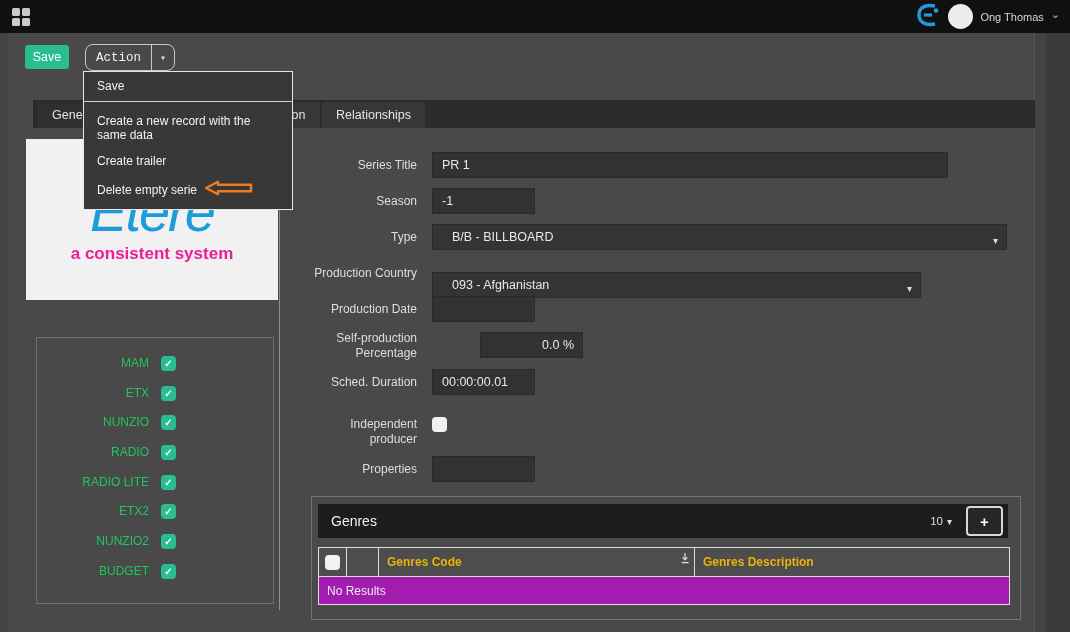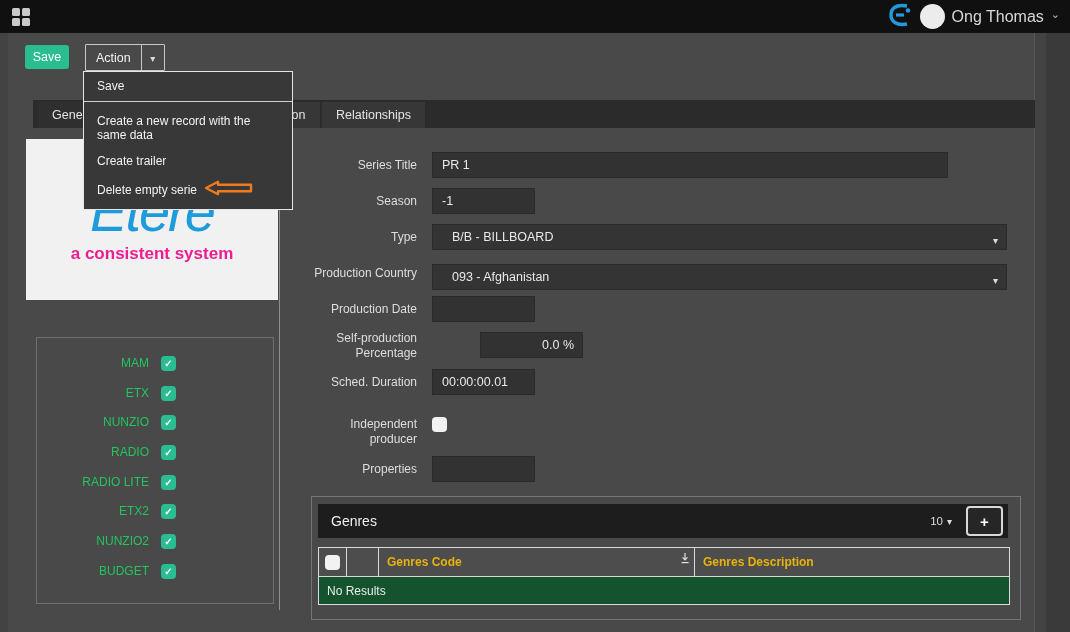--- a/index.html
+++ b/index.html
@@ -7,33 +7,33 @@
         font-family:"Liberation Sans",sans-serif;background:#434343;}
   .abs{position:absolute;}
 
   
   .topbar{left:0;top:0;width:1070px;height:33px;background:#101010;}
   .grid-icon{left:12px;top:8px;width:20px;height:20px;display:grid;
              grid-template-columns:8px 8px;grid-template-rows:8px 8px;gap:2px;}
   .grid-icon div{background:#c9c9c9;border-radius:1.5px;}
   .tb-right{right:10px;top:0;height:33px;display:flex;align-items:center;gap:7px;}
   .avatar{width:25px;height:25px;border-radius:50%;background:#ececec;}
-  .user-name{color:#d8d8d8;font-size:16px;}
+  .user-name{color:#d8d8d8;font-size:11px;}
   .user-caret{color:#bbb;font-size:11px;position:relative;top:-2px;}
 
   
   .main-panel{left:8px;top:33px;width:1026px;height:599px;background:#494949;
               border-right:1px solid #585858;}
   .right-strip{left:1046px;top:33px;width:24px;height:599px;background:#3a3a3a;}
 
   
   .save-btn{left:25px;top:45px;width:44px;height:24px;background:#29bd8f;color:#fff;
             font-size:12.5px;border:none;border-radius:3px;cursor:pointer;}
   .action-group{left:85px;top:44px;height:25px;display:flex;border:1px solid #c8c8c8;
-                border-radius:1px;color:#f2f2f2;font-size:12.5px;}
+                border-radius:8px;color:#f2f2f2;font-size:12.5px;font-family:Liberation Mono, monospace;}
   .action-main{padding:0 10px;display:flex;align-items:center;}
   .action-caret{width:22px;display:flex;align-items:center;justify-content:center;
                 border-left:1px solid #c8c8c8;}
   .caret::after{content:"▾";color:#dcdcdc;font-size:10px;}
 
   
   .menu{left:83px;top:71px;width:208px;background:#383838;border:1px solid #e6e6e6;
         z-index:50;padding-bottom:4px;}
   .menu-item{color:#f2f2f2;font-size:12px;padding:6px 13px;cursor:pointer;}
   .menu-item.first{padding:7px 13px 8px 13px;}
@@ -95,21 +95,21 @@
   .gtable{left:318px;top:547px;width:690px;border:1px solid #dcdcdc;}
   .g-hrow{display:flex;height:28px;background:#4d4d4d;}
   .g-cell{border-right:1px solid #d9d9d9;box-sizing:border-box;display:flex;
           align-items:center;position:relative;}
   .g-c1{width:28px;justify-content:center;}
   .g-c2{width:32px;}
   .g-c3{width:316px;padding-left:8px;}
   .g-c4{width:314px;padding-left:8px;border-right:none;}
   .g-htext{color:#eab308;font-size:12px;font-weight:bold;}
   .sort-ico{position:absolute;right:4px;top:2px;}
-  .g-brow{height:27px;background:#14532d;border-top:1px solid #d9d9d9;display:flex;
+  .g-brow{height:27px;background:#a21caf;border-top:1px solid #d9d9d9;display:flex;
           align-items:center;}
   .no-results{color:#ececec;font-size:12px;padding-left:8px;}
 </style>
 </head>
 <body>
 
 <div id="page">
 
   <div class="abs topbar">
     <div class="abs grid-icon">
@@ -214,21 +214,21 @@
   <div class="f-label" style="top:375px">Sched. Duration</div>
   <div class="f-label" style="top:417px">Independent producer</div>
   <div class="f-label" style="top:462px">Properties</div>
 
   <input class="inp" style="left: 432px; top: 152px; width: 516px;" value="PR 1">
   <input class="inp" style="left: 432px; top: 188px; width: 103px;" value="-1">
   <div class="sel" style="left:432px;top:224px;width:575px">
     <span>B/B - BILLBOARD</span>
     <span class="caret"></span>
   </div>
-  <div class="sel" style="left:432px;top:264px;width:575px">
+  <div class="sel" style="left:432px;top:272px;width:489px">
     <span>093 - Afghanistan</span>
     <span class="caret"></span>
   </div>
   <input class="inp" style="left: 432px; top: 296px; width: 103px;" value="">
   <input class="inp r-align" style="left: 432px; top: 332px; width: 103px;" value="0.0 %">
   <input class="inp" style="left: 432px; top: 369px; width: 103px;" value="00:00:00.01">
   <span class="abs cb plain cb-indep"></span>
   <input class="inp" style="left: 432px; top: 456px; width: 103px;" value="">
 
   <div class="abs genres-box"></div>

